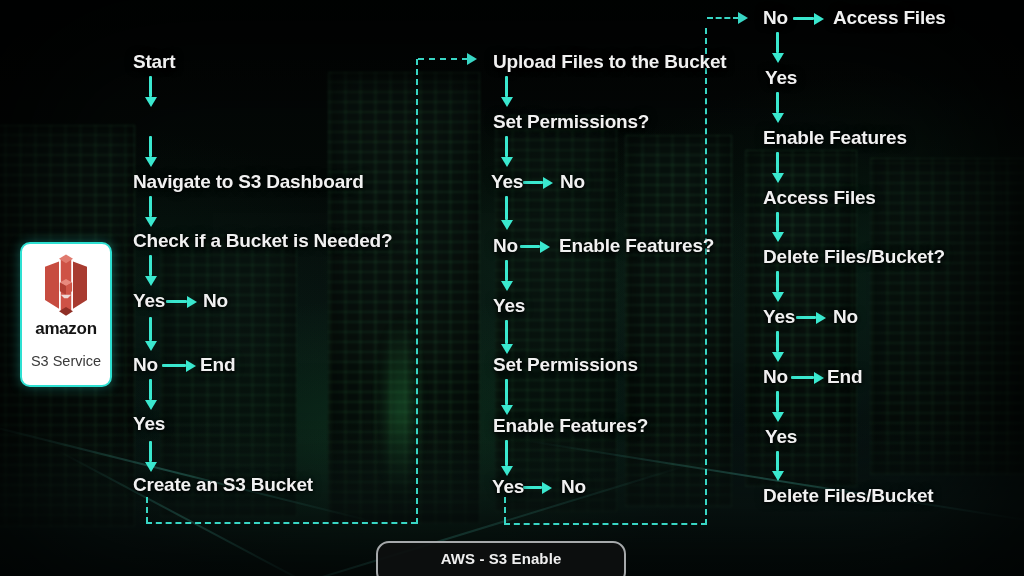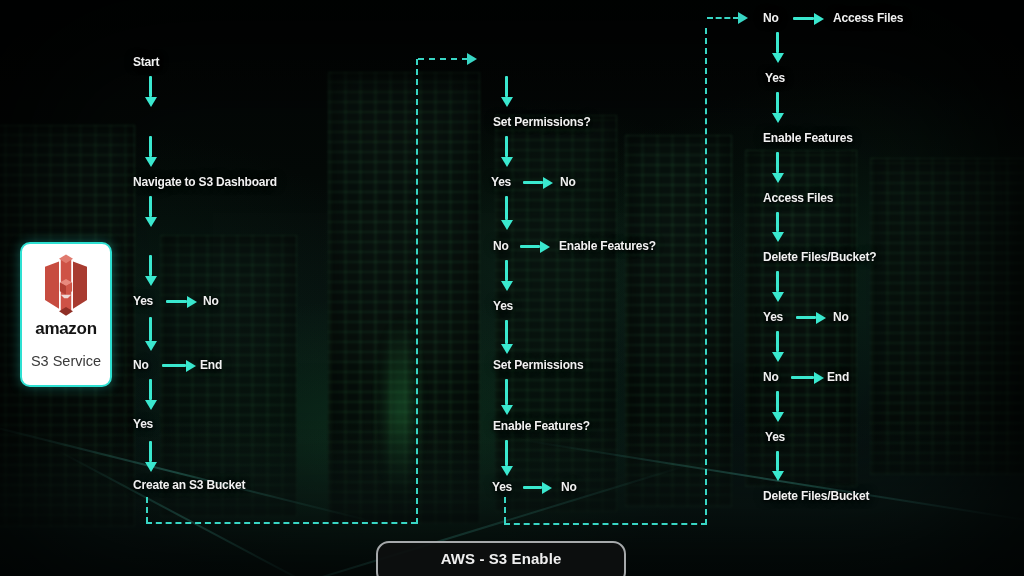--- a/index.html
+++ b/index.html
@@ -26,21 +26,21 @@
   .fline{position:absolute;height:2px;
     background:linear-gradient(90deg, transparent, rgba(90,230,210,0.30), transparent);}
   .vstreak{position:absolute;left:372px;top:290px;width:56px;height:240px;
     background:radial-gradient(50% 50% at 50% 50%, rgba(60,200,100,0.30), transparent 75%);
     filter:blur(6px);}
   .ceiling{position:absolute;left:0;top:0;width:1024px;height:95px;
     background:linear-gradient(180deg, rgba(2,5,4,0.95), rgba(2,5,4,0));}
   .vignette{position:absolute;inset:0;box-shadow:inset 0 0 140px 45px rgba(0,0,0,0.8);pointer-events:none;}
 
   
-  .lbl{position:absolute;font-weight:700;font-size:12px;line-height:20px;
+  .lbl{position:absolute;font-weight:700;font-size:19px;line-height:20px;
        letter-spacing:-0.2px;color:var(--text,#F1F1F1);white-space:nowrap;z-index:4;
        text-shadow:0 1px 3px rgba(0,0,0,0.9),0 0 8px rgba(0,0,0,0.7);}
   .va{position:absolute;width:3px;background:var(--arrow,#3AE8CF);z-index:3;border-radius:1px;}
   .va::after{content:"";position:absolute;left:50%;transform:translateX(-50%);bottom:-10px;
        width:0;height:0;border-left:6px solid transparent;border-right:6px solid transparent;
        border-top:10px solid var(--arrow,#3AE8CF);}
   .ha{position:absolute;height:3px;background:var(--arrow,#3AE8CF);z-index:3;border-radius:1px;}
   .ha::after{content:"";position:absolute;top:50%;transform:translateY(-50%);right:-10px;
        width:0;height:0;border-top:6px solid transparent;border-bottom:6px solid transparent;
        border-left:10px solid var(--arrow,#3AE8CF);}
@@ -97,33 +97,35 @@
   <div class="dh" style="left:504px;top:523px;width:203px;"></div>
   <div class="dv" style="left:705px;top:28px;height:497px;"></div>
   <div class="dh" style="left:707px;top:17px;width:32px;"></div>
   <div class="dhead" style="left:738px;top:12px;"></div>
 
   <span class="lbl" style="left:133px;top:52px;">Start</span>
   <div class="va" style="left:149px;top:76px;height:21px;"></div>
   <div class="va" style="left:149px;top:136px;height:21px;"></div>
   <span class="lbl" style="left:133px;top:172px;">Navigate to S3 Dashboard</span>
   <div class="va" style="left:149px;top:196px;height:21px;"></div>
+  <span class="lbl" style="left:133px;top:231px;">Check if a Bucket is Needed?</span>
   <div class="va" style="left:149px;top:255px;height:21px;"></div>
   <span class="lbl" style="left:133px;top:291px;">Yes</span>
   <div class="ha" style="left:166px;top:300px;width:21px;"></div>
   <span class="lbl" style="left:203px;top:291px;">No</span>
   <div class="va" style="left:149px;top:317px;height:24px;"></div>
   <span class="lbl" style="left:133px;top:355px;">No</span>
   <div class="ha" style="left:162px;top:364px;width:24px;"></div>
   <span class="lbl" style="left:200px;top:355px;">End</span>
   <div class="va" style="left:149px;top:379px;height:21px;"></div>
   <span class="lbl" style="left:133px;top:414px;">Yes</span>
   <div class="va" style="left:149px;top:441px;height:21px;"></div>
   <span class="lbl" style="left:133px;top:475px;">Create an S3 Bucket</span>
 
+  <span class="lbl" style="left:493px;top:52px;">Upload Files to the Bucket</span>
   <div class="va" style="left:505px;top:76px;height:21px;"></div>
   <span class="lbl" style="left:493px;top:112px;">Set Permissions?</span>
   <div class="va" style="left:505px;top:136px;height:21px;"></div>
   <span class="lbl" style="left:491px;top:172px;">Yes</span>
   <div class="ha" style="left:523px;top:181px;width:20px;"></div>
   <span class="lbl" style="left:560px;top:172px;">No</span>
   <div class="va" style="left:505px;top:196px;height:24px;"></div>
   <span class="lbl" style="left:493px;top:236px;">No</span>
   <div class="ha" style="left:520px;top:245px;width:20px;"></div>
   <span class="lbl" style="left:559px;top:236px;">Enable Features?</span>

